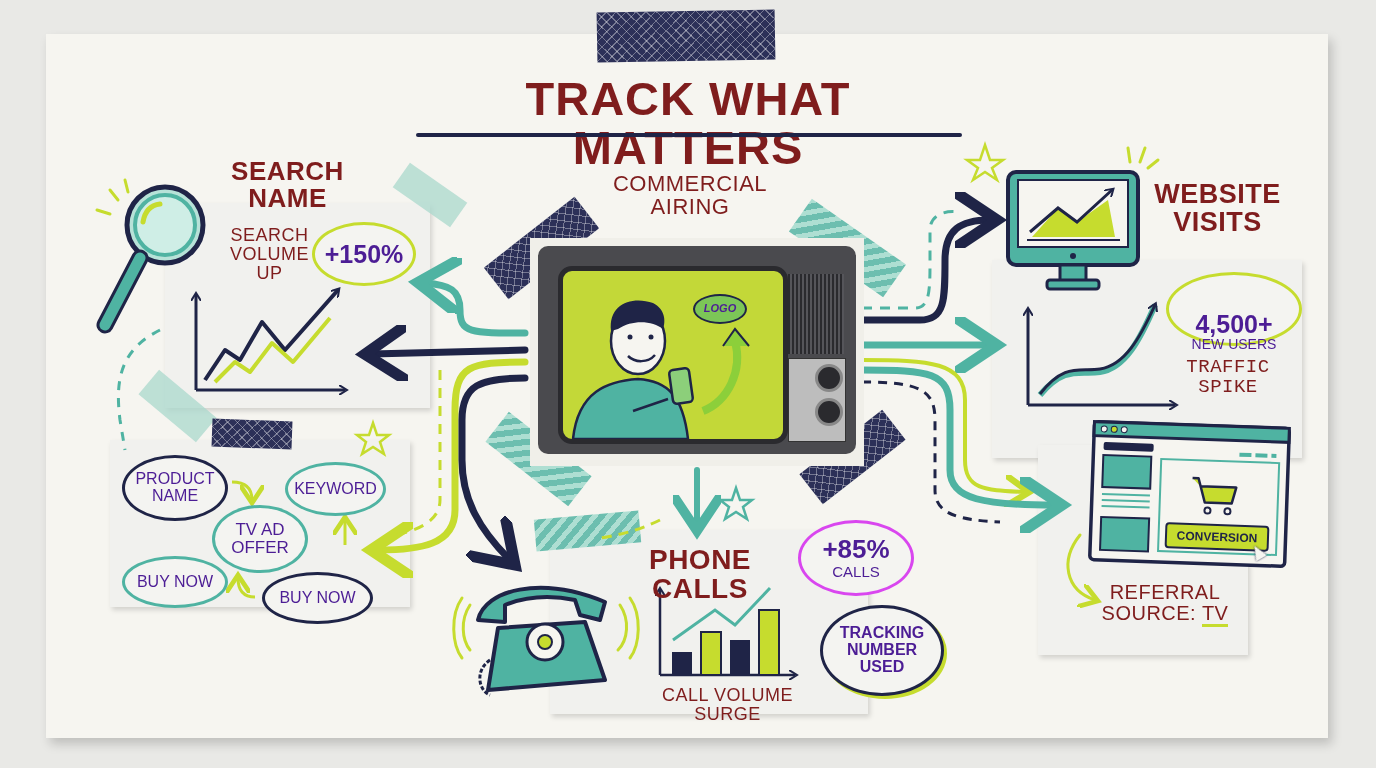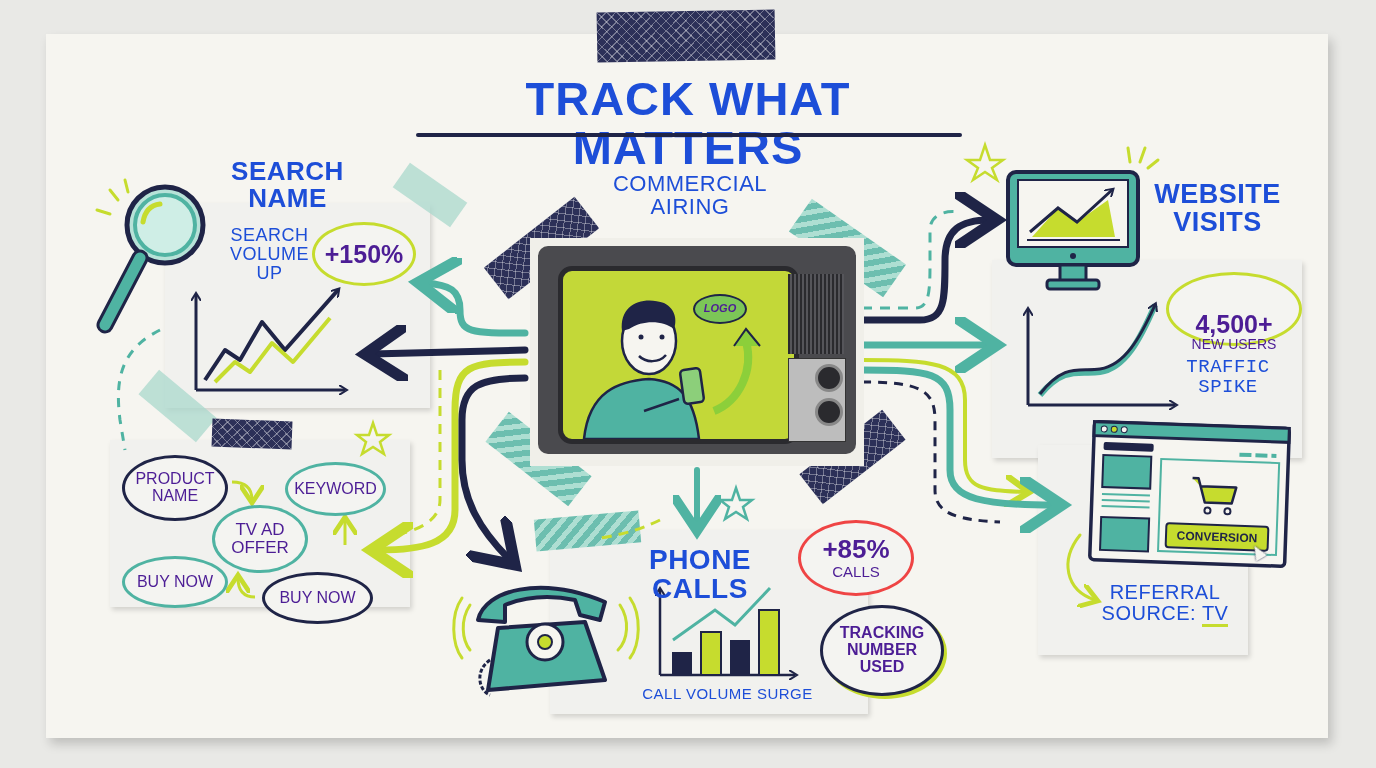--- a/index.html
+++ b/index.html
@@ -1,19 +1,19 @@
 <!DOCTYPE html>
 <html><head>
 <meta charset="utf-8">
 <style>
   html,body{margin:0;padding:0;}
   body{width:1376px;height:768px;background:#e9e9e6;position:relative;overflow:hidden;font-family:"Liberation Sans","DejaVu Sans",sans-serif;color:#1f2447;}
   .paper{position:absolute;left:46px;top:34px;width:1282px;height:704px;background:#f6f5f0;box-shadow:4px 6px 10px rgba(0,0,0,0.18);}
   .note{position:absolute;background:#f1f1ee;box-shadow:2px 3px 5px rgba(0,0,0,0.15);}
-  .txt{position:absolute;font-weight:bold;color:#1d4ed8;text-align:center;line-height:1.05;letter-spacing:0.5px;}
+  .txt{position:absolute;font-weight:bold;color:#7f1d1d;text-align:center;line-height:1.05;letter-spacing:0.5px;}
   .tape{position:absolute;}
   .tape-navy{background-color:#2c3058;background-image:repeating-linear-gradient(45deg,rgba(255,255,255,0.35) 0 1px,transparent 1px 7px),repeating-linear-gradient(-45deg,rgba(255,255,255,0.35) 0 1px,transparent 1px 7px);}
   .tape-teal{background-image:repeating-linear-gradient(-45deg,#5db8a8 0 6px,#a6dccf 6px 11px);opacity:0.9;}
   .tape-mint{background:#a9d8cc;opacity:0.75;}
   svg.layer{position:absolute;left:0;top:0;}
   .oval{position:absolute;border-radius:50%;display:flex;align-items:center;justify-content:center;text-align:center;font-weight:bold;color:#4c1d95;line-height:1.05;background:#f4f4f1;}
 </style>
 </head>
 <body>
 
@@ -144,21 +144,21 @@
     <path d="M620,605 C630,620 628,640 618,650 M630,598 C642,615 640,645 630,658" stroke="#c6dc2e" stroke-width="3" fill="none" stroke-linecap="round"></path>
   </g>
 
   <path d="M232,482 C245,482 252,488 252,500" stroke="#c6dc2e" stroke-width="3" fill="none" marker-end="url(#hl)"></path>
   <path d="M255,597 C243,597 238,590 238,578" stroke="#c6dc2e" stroke-width="3" fill="none" marker-end="url(#hl)"></path>
   <path d="M345,545 L345,520" stroke="#c6dc2e" stroke-width="3" fill="none" marker-end="url(#hl)"></path>
 </svg>
 
 <div style="position:absolute;left:530px;top:238px;width:334px;height:228px;background:#f0efe9;">
   <div style="position:absolute;left:8px;top:8px;width:318px;height:208px;background:#4a4a4e;border-radius:10px;"></div>
-  <div style="position:absolute;left:28px;top:28px;width:220px;height:168px;background:#c3d838;border-radius:14px;border:5px solid #2a2a2e;overflow:hidden;padding-left:11px;">
+  <div style="position:absolute;left:28px;top:28px;width:220px;height:168px;background:#c3d838;border-radius:14px;border:5px solid #2a2a2e;overflow:hidden;">
     <svg width="220" height="168">
       <path d="M10,168 C15,120 45,110 75,108 C105,110 120,125 125,168 Z" fill="#4fb3a2" stroke="#1f2447" stroke-width="2.5"></path>
       <ellipse cx="75" cy="70" rx="27" ry="33" fill="#f6f5f0" stroke="#1f2447" stroke-width="2.5"></ellipse>
       <path d="M48,60 C45,32 70,25 90,32 C102,38 103,50 100,58 C90,50 70,48 55,58 Z" fill="#1f2447"></path>
       <path d="M65,85 C72,92 85,92 92,84" stroke="#1f2447" stroke-width="2.5" fill="#f6f5f0"></path>
       <circle cx="67" cy="66" r="2.5" fill="#1f2447"></circle>
       <circle cx="88" cy="66" r="2.5" fill="#1f2447"></circle>
       <rect x="108" y="98" width="20" height="34" rx="4" fill="#8ccf7a" stroke="#1f2447" stroke-width="2.5" transform="rotate(-8 118 115)"></rect>
       <path d="M70,140 L105,128" stroke="#1f2447" stroke-width="2.5"></path>
       <path d="M140,140 C165,130 180,100 172,70" stroke="#8ccf3a" stroke-width="8" fill="none"></path>
@@ -229,26 +229,26 @@
 <div style="position:absolute;left:1165px;top:524px;width:100px;height:22px;background:#c6dc2e;border:2.5px solid #1f2447;border-radius:4px;font-size:12px;font-weight:bold;text-align:center;line-height:22px;transform:rotate(2deg);">
   <span>CONVERSION</span>
 </div>
 <div style="position:absolute;left:1252px;top:545px;width:0;height:0;border-left:6px solid transparent;border-right:6px solid transparent;border-bottom:14px solid #f6f5f0;transform:rotate(-30deg);filter:drop-shadow(0 0 1px #1f2447);"></div>
 <div class="txt" style="left:1100px;top:582px;width:130px;font-size:20px;font-weight:normal;text-align:center;">
   <div>REFERRAL</div>
   <div><span>SOURCE: </span><span style="border-bottom:3px solid #c6dc2e;">TV</span></div>
 </div>
 
 <div class="txt" style="left:610px;top:545px;width:180px;font-size:28px;">PHONE CALLS</div>
-<div class="oval" style="left:798px;top:520px;width:110px;height:70px;border:3px solid #ef4444;">
+<div class="oval" style="left:798px;top:520px;width:110px;height:70px;border:3px solid #d946ef;">
   <div>
     <div style="font-size:26px;">+85%</div>
     <div style="font-size:15px;font-weight:normal;">CALLS</div>
   </div>
 </div>
-<div class="txt" style="left:635px;top:686px;width:185px;font-size:15px;font-weight:normal;">CALL VOLUME SURGE</div>
+<div class="txt" style="left:635px;top:686px;width:185px;font-size:18px;font-weight:normal;">CALL VOLUME SURGE</div>
 <div class="oval" style="left:820px;top:605px;width:118px;height:85px;border:3px solid #1f2447;box-shadow:3px 3px 0 #c6dc2e;font-size:16px;font-weight:bold;">
   <div>
     <div>TRACKING</div>
     <div>NUMBER</div>
     <div>USED</div>
   </div>
 </div>
 
 </body></html>

